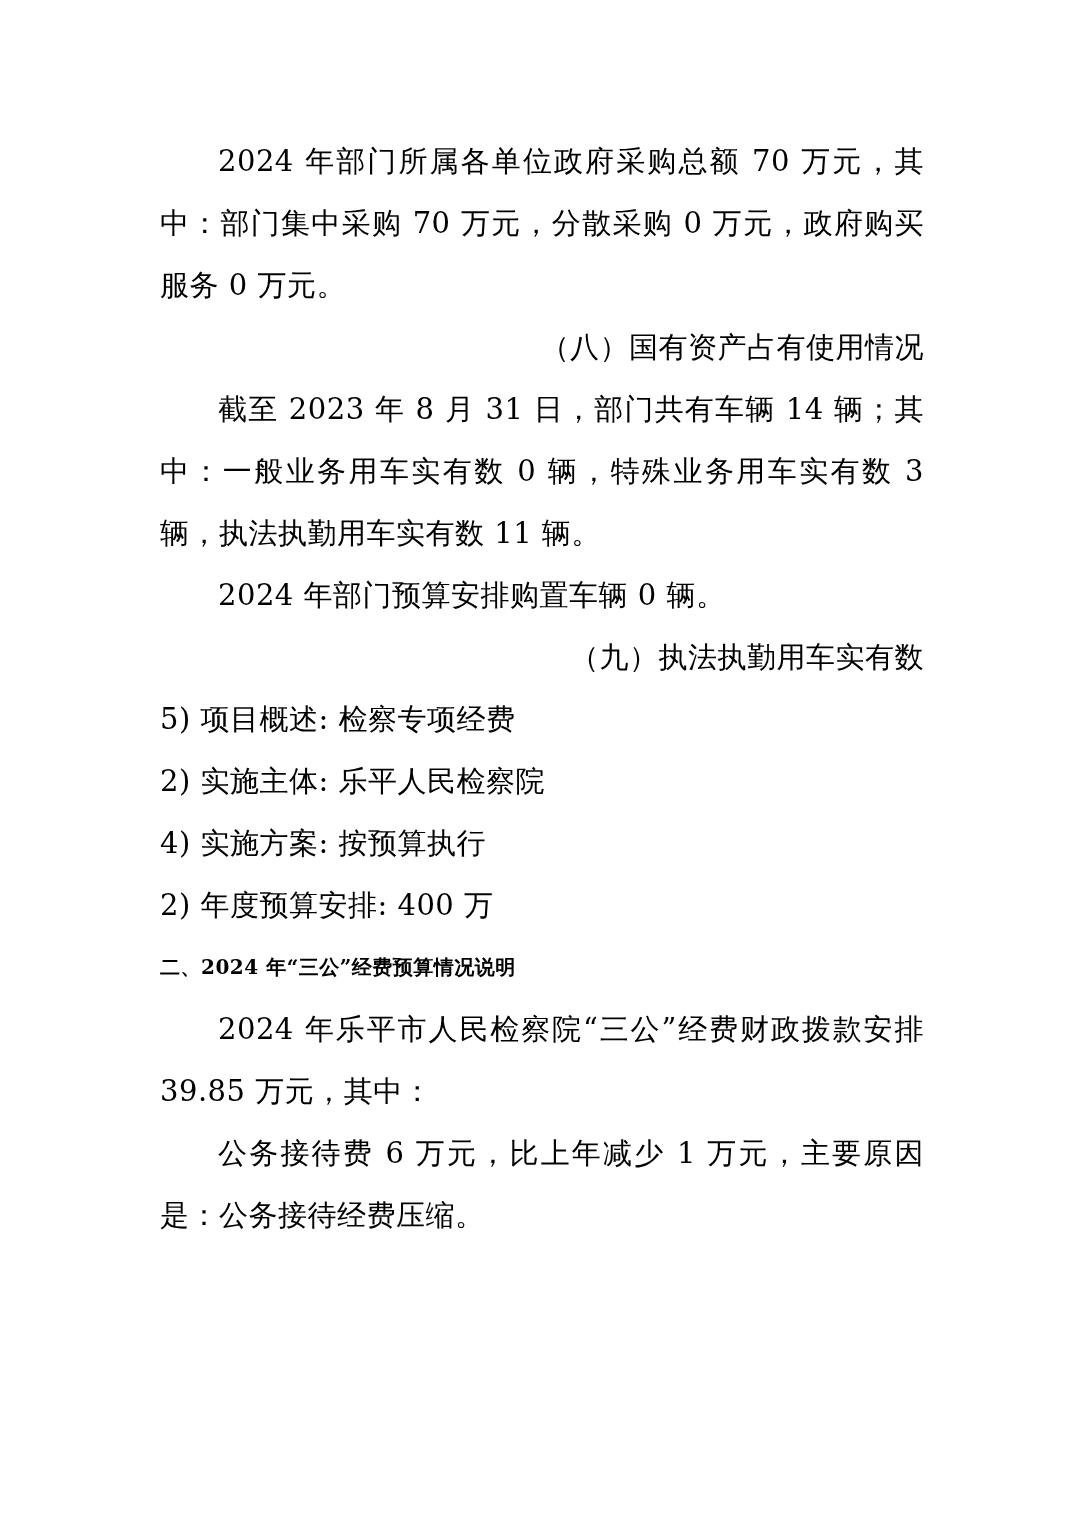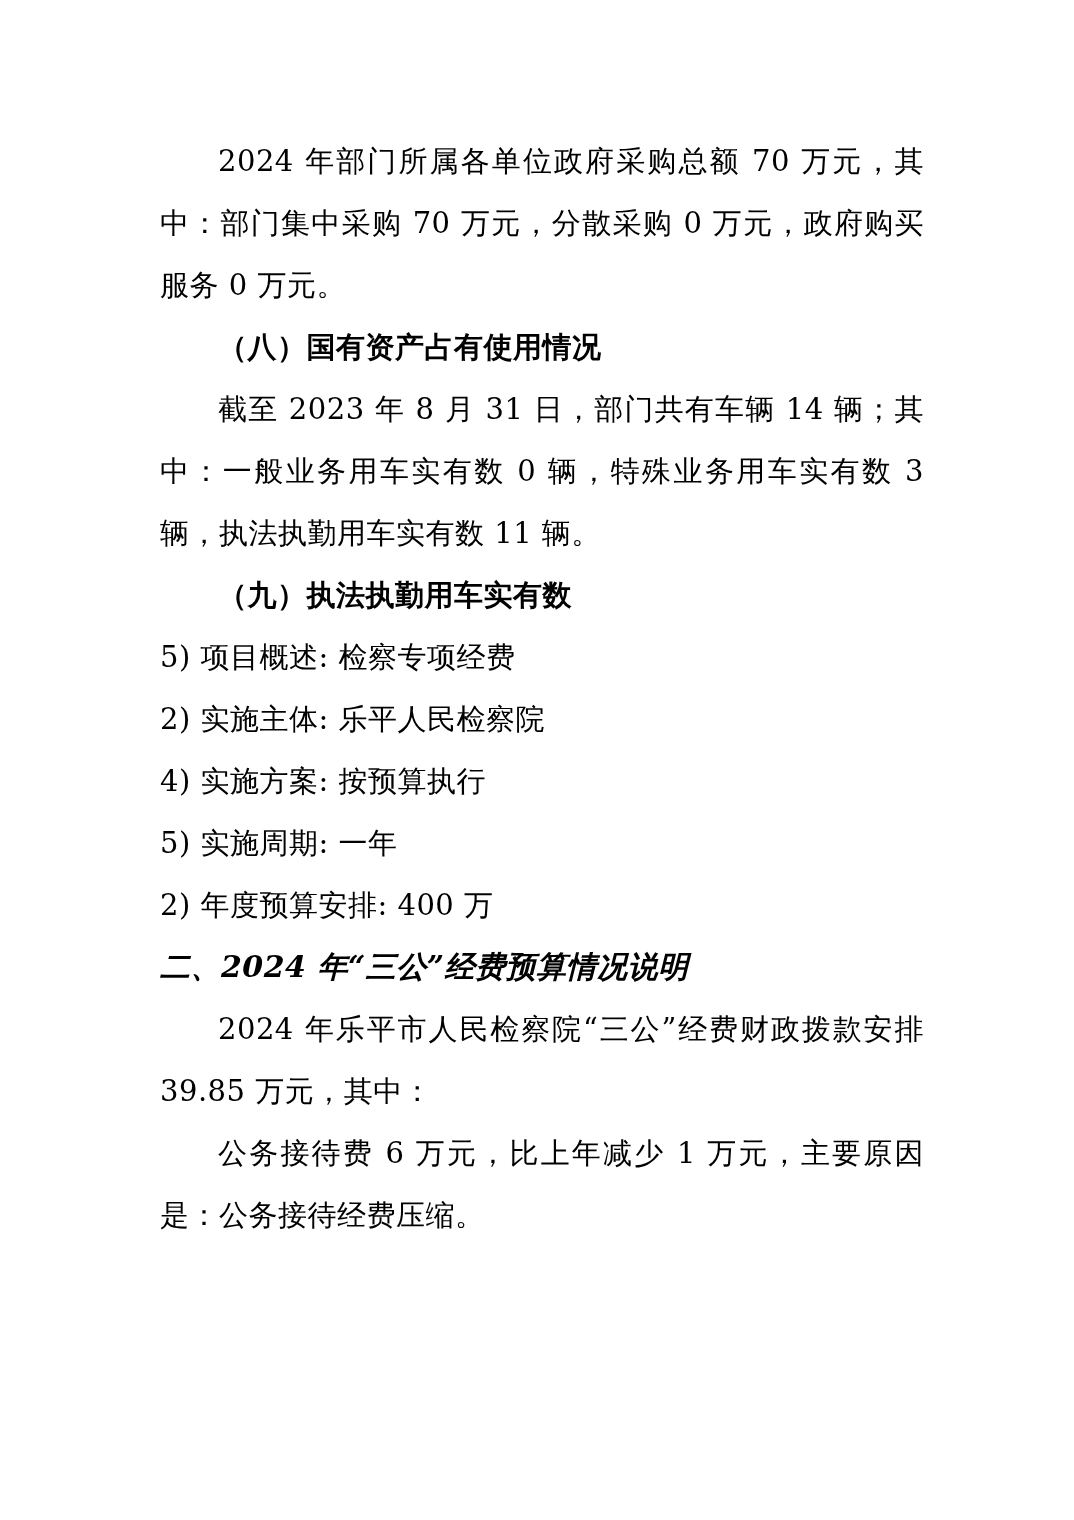--- a/index.html
+++ b/index.html
@@ -30,57 +30,57 @@
     padding: 0;
   }
   .para {
     text-indent: 2em;
     letter-spacing: 0.5px;
     text-align: justify;
     text-justify: inter-ideograph;
   }
   .heading-sub {
     text-indent: 2em;
-    font-weight: bold;
+    font-weight: normal;
     letter-spacing: 0.5px;
+    text-align: right;
   }
   .heading-main {
     font-weight: bold;
     letter-spacing: 0.5px;
-    font-size: 30px;
-    font-style: italic;
+    font-size: 20px;
   }
   .list-item {
     text-indent: 0;
     letter-spacing: 0.5px;
   }
 </style>
 </head>
 <body>
 
 <div class="page">
   <div class="doc-body">
 
     <p class="para">2024 年部门所属各单位政府采购总额 70 万元，其中：部门集中采购 70 万元，分散采购 0 万元，政府购买服务 0 万元。</p>
 
     <p class="heading-sub">（八）国有资产占有使用情况</p>
 
     <p class="para">截至 2023 年 8 月 31 日，部门共有车辆 14 辆；其中：一般业务用车实有数 0 辆，特殊业务用车实有数 3 辆，执法执勤用车实有数 11 辆。</p>
 
+    <p class="para">2024 年部门预算安排购置车辆 0 辆。</p>
 
     <p class="heading-sub">（九）执法执勤用车实有数</p>
 
     <p class="list-item">5) 项目概述: 检察专项经费</p>
 
 
     <p class="list-item">2) 实施主体: 乐平人民检察院</p>
 
     <p class="list-item">4) 实施方案: 按预算执行</p>
 
-    <p class="list-item">5) 实施周期: 一年</p>
 
     <p class="list-item">2) 年度预算安排: 400 万</p>
 
     <p class="heading-main">二、2024 年“三公”经费预算情况说明</p>
 
     <p class="para">2024 年乐平市人民检察院“三公”经费财政拨款安排 39.85 万元，其中：</p>
 
 
     <p class="para">公务接待费 6 万元，比上年减少 1 万元，主要原因是：公务接待经费压缩。</p>
 

